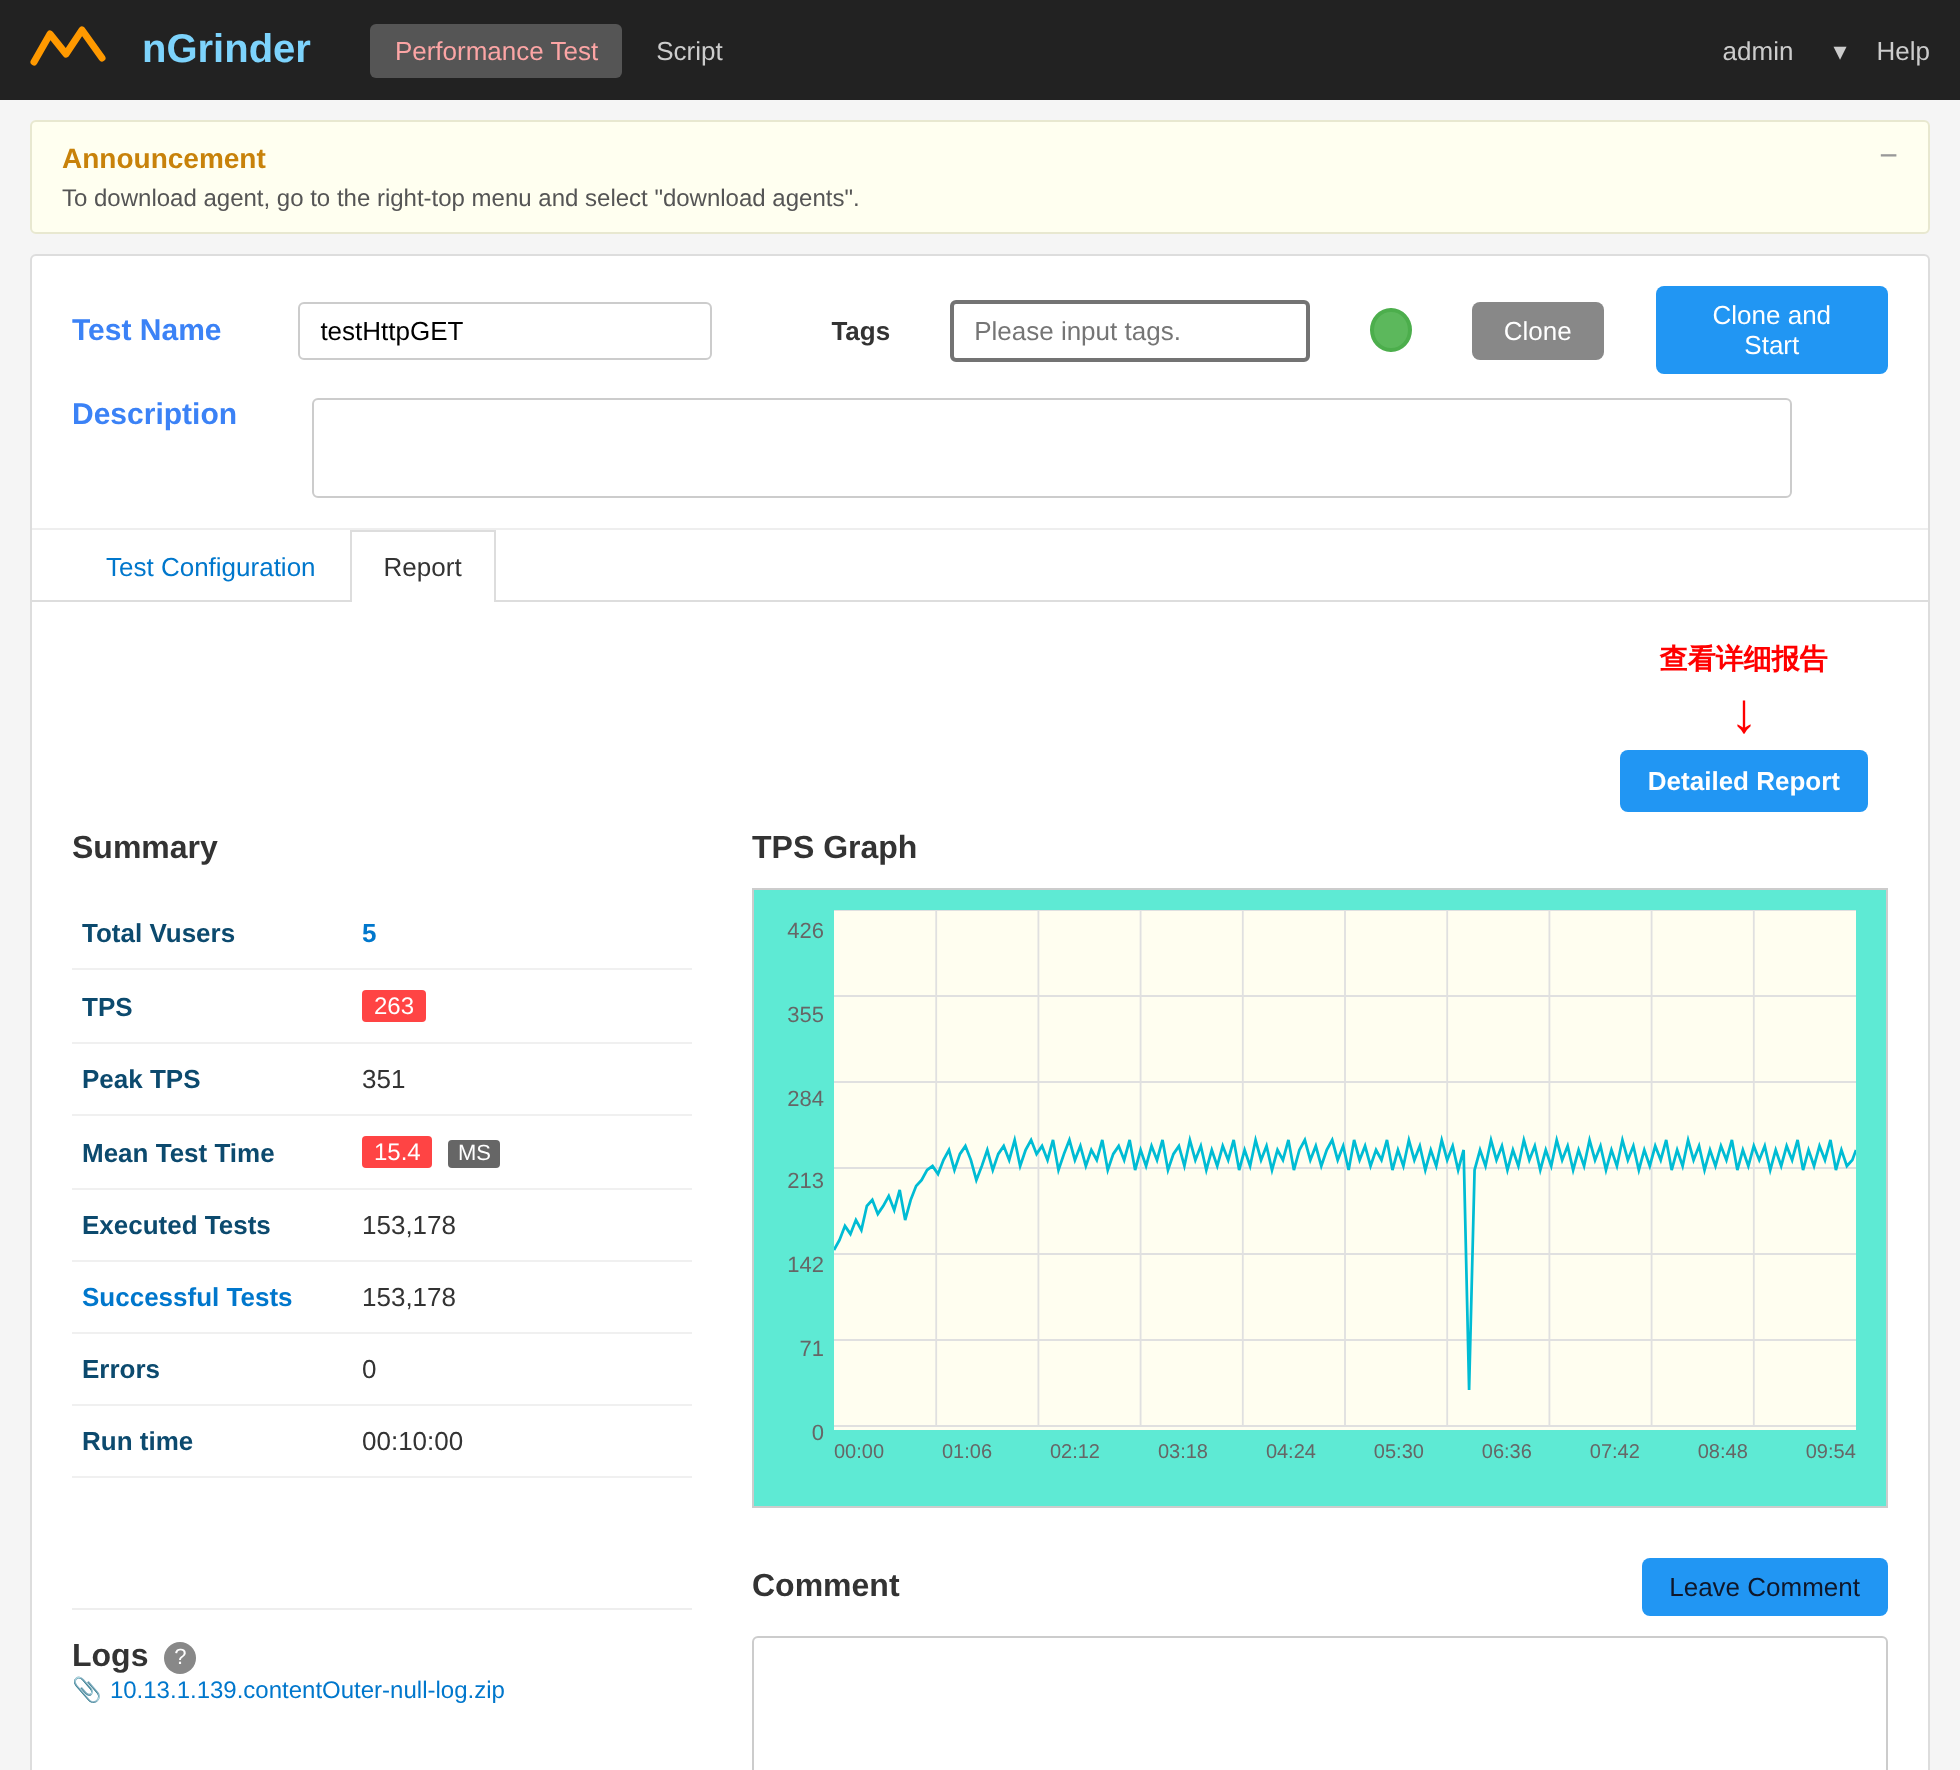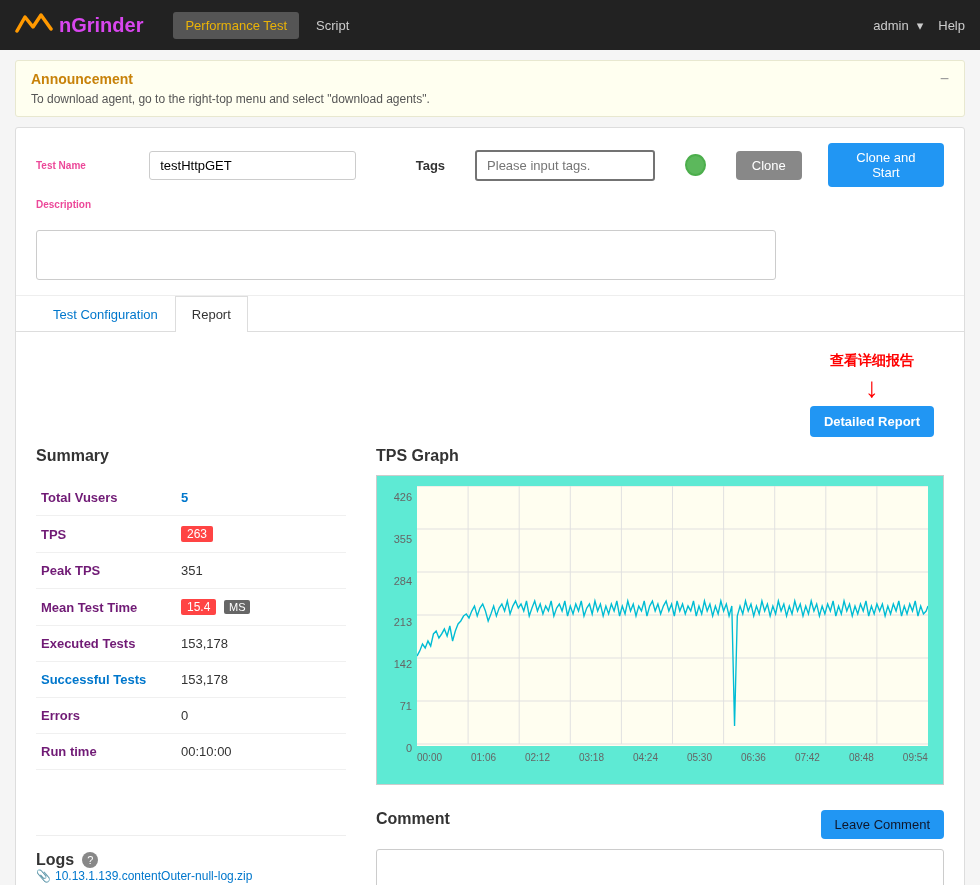--- a/index.html
+++ b/index.html
@@ -10,22 +10,22 @@
       background: #222;
       height: 50px;
       display: flex;
       align-items: center;
       padding: 0 15px;
       gap: 30px;
     }
     .logo {
       display: flex;
       align-items: center;
-      gap: 6px;
-      color: #d946ef;
+      gap: 18px;
+      color: #7dd3fc;
       font-size: 20px;
       font-weight: bold;
       text-decoration: none;
     }
     .logo-icon {
       width: 38px;
       height: 32px;
     }
     .nav-links {
       display: flex;
@@ -38,36 +38,36 @@
       padding: 6px 12px;
       font-size: 13px;
       border-radius: 3px;
     }
     .nav-link:hover, .nav-link.active {
       background: #444;
       color: white;
     }
     .nav-link.active {
       background: #555;
-      color: #eab308;
+      color: #fca5a5;
     }
     .header-right {
       display: flex;
       align-items: center;
       gap: 15px;
     }
     .admin-btn {
       color: #ccc;
       background: none;
       border: none;
       cursor: pointer;
       font-size: 13px;
       display: flex;
       align-items: center;
-      gap: 8px;
+      gap: 20px;
     }
     .help-link {
       color: #ccc;
       font-size: 13px;
       text-decoration: none;
     }
 
     
     .announcement {
       background: #fffff0;
@@ -113,22 +113,22 @@
     }
     .form-row {
       display: flex;
       align-items: center;
       margin-bottom: 12px;
       gap: 20px;
     }
     .form-label {
       width: 100px;
       font-weight: bold;
-      color: #ec4899;
-      font-size: 10px;
+      color: #3b82f6;
+      font-size: 15px;
     }
     .form-input {
       border: 1px solid #ccc;
       padding: 6px 10px;
       border-radius: 3px;
       font-size: 13px;
       width: 220px;
     }
     .tags-label {
       font-weight: bold;
@@ -169,21 +169,20 @@
       padding: 7px 16px;
       border-radius: 4px;
       cursor: pointer;
       font-size: 13px;
       margin-left: 6px;
     }
     .description-row {
       display: flex;
       align-items: flex-start;
       gap: 20px;
-      flex-direction: column;
     }
     .description-textarea {
       border: 1px solid #ccc;
       padding: 6px 10px;
       border-radius: 3px;
       font-size: 13px;
       width: 740px;
       height: 50px;
       resize: none;
     }
@@ -277,21 +276,21 @@
     }
     .summary-table tr {
       border-bottom: 1px solid #f0f0f0;
     }
     .summary-table td {
       padding: 10px 5px;
       font-size: 13px;
     }
     .summary-table td:first-child {
       font-weight: bold;
-      color: #701a75;
+      color: #0c4a6e;
       width: 140px;
     }
     .summary-table td:last-child {
       color: #333;
     }
     .value-blue {
       color: #0077cc;
       font-weight: bold;
     }
     .value-red-box {
@@ -401,20 +400,21 @@
       display: flex;
       gap: 30px;
       margin-top: 25px;
     }
     .comment-section {
       flex: 1;
     }
     .comment-header {
       display: flex;
       justify-content: space-between;
+      align-items: center;
       margin-bottom: 10px;
     }
     .comment-title {
       font-size: 16px;
       font-weight: bold;
     }
     .btn-leave-comment {
       background: #2196F3;
       color: #0f172a;
       border: none;

